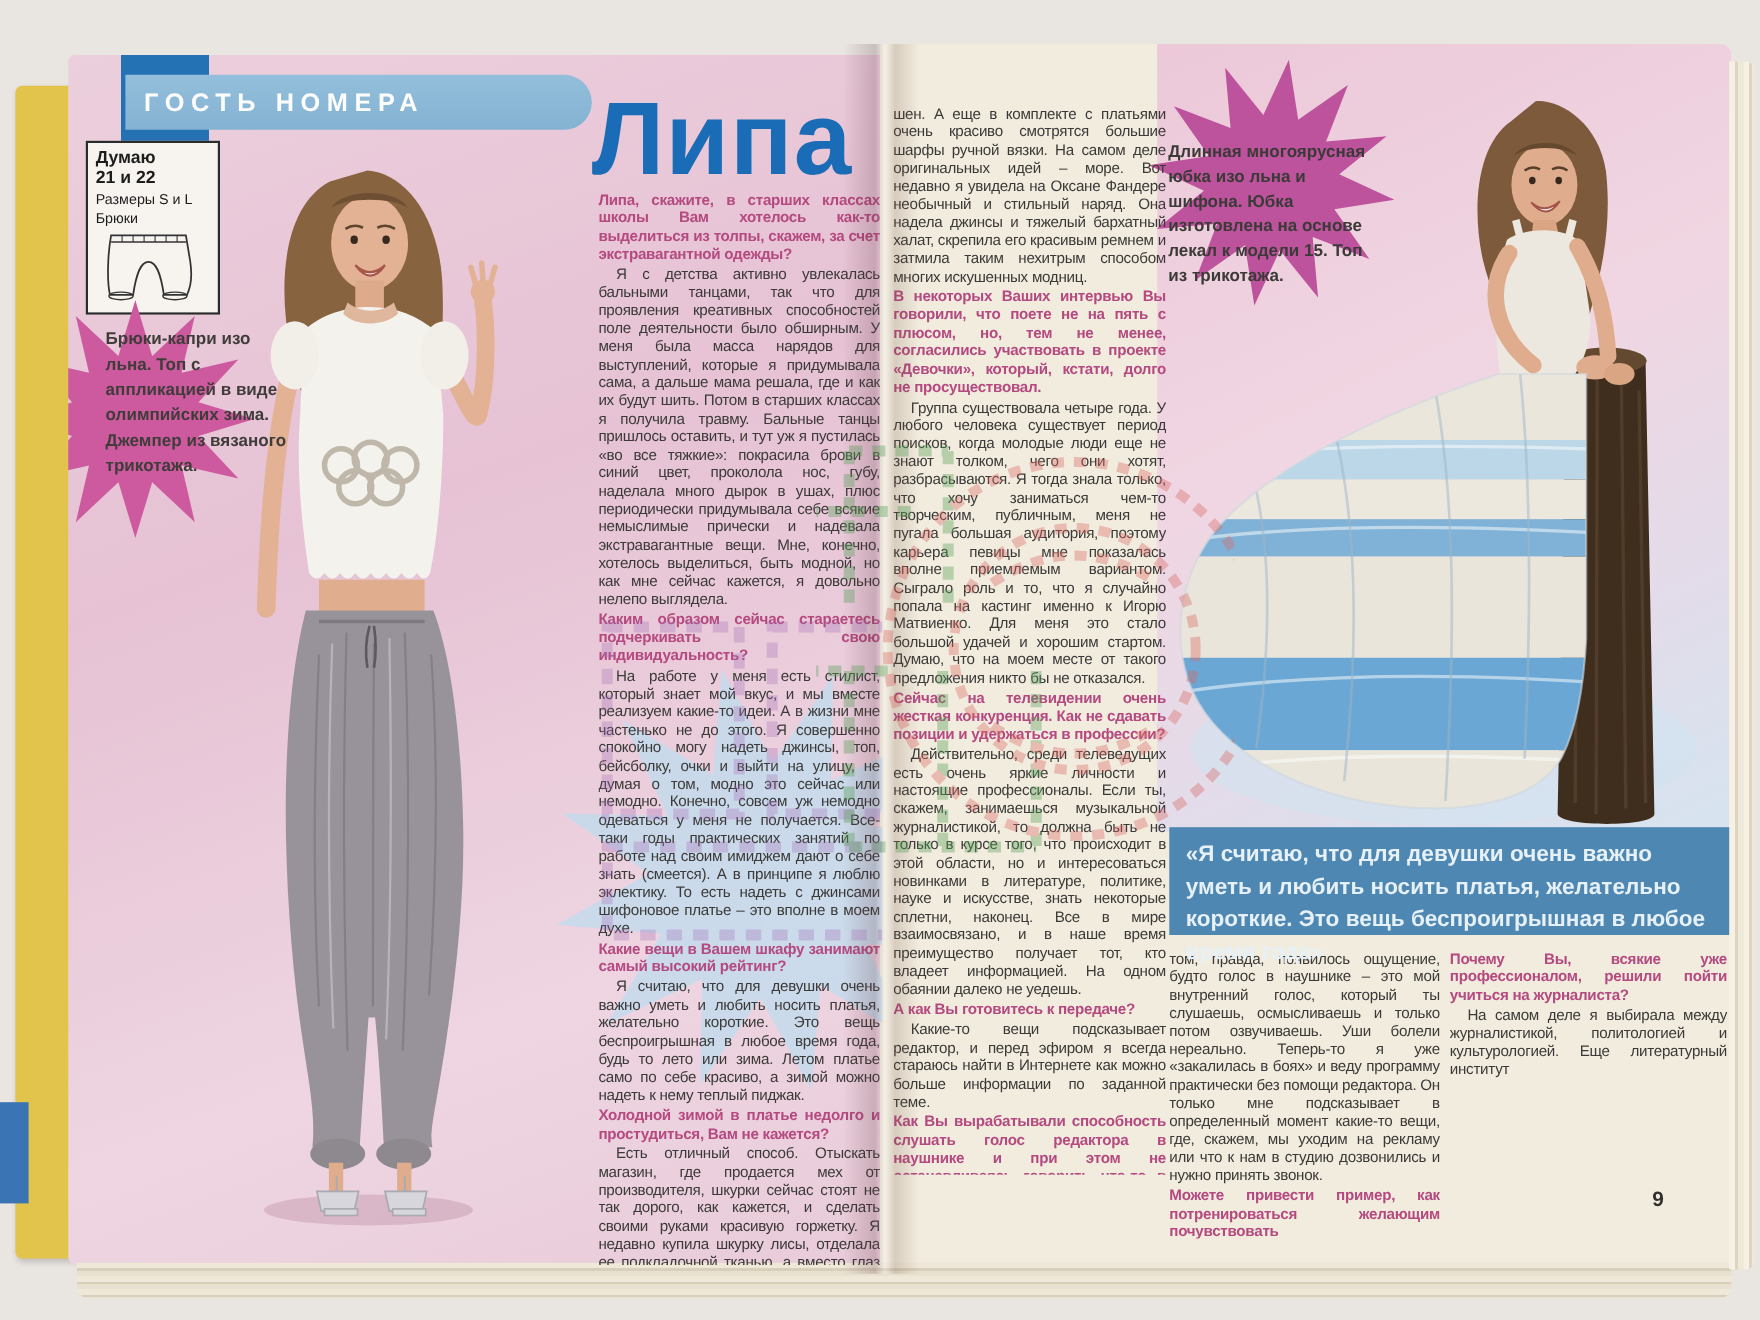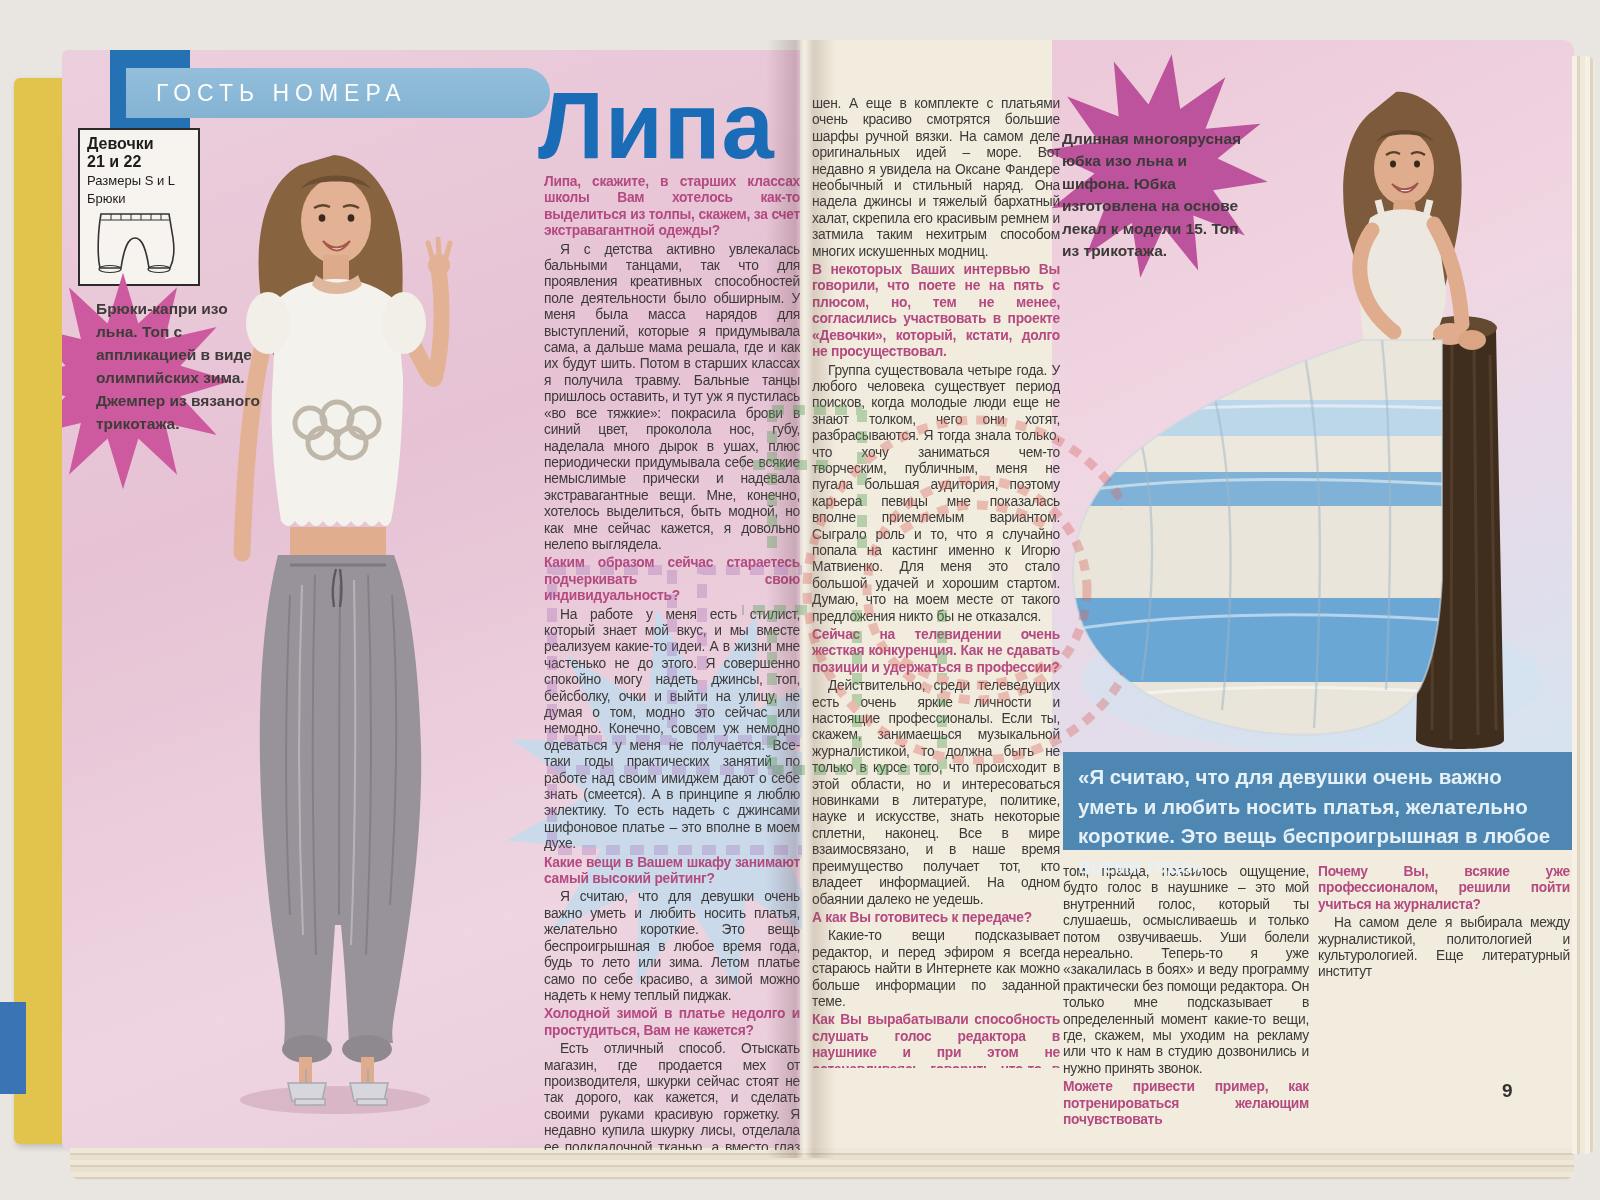--- a/index.html
+++ b/index.html
@@ -12,21 +12,21 @@
   .white-edges-left{position:absolute;left:150px;top:70px;width:46px;height:1078px;background:linear-gradient(90deg,#efeadb,#e2dccb 40%,#f3eee0);border-radius:8px 0 0 8px;}
   .bottom-stack{position:absolute;left:70px;top:1148px;width:1504px;height:32px;background:repeating-linear-gradient(180deg,#efe8d8 0 5px,#d8cfba 5px 7px,#e9e1cf 7px 12px);border-radius:0 0 10px 10px;}
   .right-stack{position:absolute;left:1572px;top:56px;width:24px;height:1098px;background:repeating-linear-gradient(90deg,#f6f1e4 0 5px,#ddd5c2 5px 8px,#efe9da 8px 13px);border-radius:0 10px 10px 0;}
   
   .left-page{position:absolute;left:62px;top:50px;width:740px;height:1100px;background:linear-gradient(160deg,#eccfdd 0%,#e6c2d4 38%,#eed5e1 75%,#e9cbd9 100%);border-radius:6px 0 0 8px;overflow:hidden;}
   .right-page{position:absolute;left:800px;top:40px;width:774px;height:1115px;background:#f2ecdf;border-radius:0 10px 8px 0;overflow:hidden;}
   .gutter{position:absolute;left:766px;top:40px;width:70px;height:1118px;z-index:6;pointer-events:none;
     background:linear-gradient(90deg,rgba(90,50,60,0) 0%,rgba(90,50,60,.22) 42%,rgba(255,255,255,.22) 55%,rgba(110,80,60,.20) 68%,rgba(110,80,60,0) 100%);}
   
   .corner-blue{position:absolute;left:48px;top:0;width:80px;height:100px;background:#2471b3;}
-  .banner{position:absolute;left:52px;top:18px;width:424px;height:50px;background:linear-gradient(180deg,#93bfdb,#84b2d2);border-radius:0 28px 28px 0;color:#fdfdfd;font-weight:400;font-size:23px;letter-spacing:6px;line-height:50px;padding-left:30px;box-sizing:border-box;margin-left:12px;}
+  .banner{position:absolute;left:52px;top:18px;width:424px;height:50px;background:linear-gradient(180deg,#93bfdb,#84b2d2);border-radius:0 28px 28px 0;color:#fdfdfd;font-weight:700;font-size:23px;letter-spacing:6px;line-height:50px;padding-left:17px;box-sizing:border-box;}
   .model-box{position:absolute;left:16px;top:78px;width:122px;height:158px;background:#f7f4ef;border:2px solid #2b2b2b;box-sizing:border-box;padding:5px 7px;color:#1d1d1d;}
   .model-box .b1{font-weight:700;font-size:16px;line-height:1.1;}
   .model-box .b2{font-size:13px;margin-top:3px;}
   .star{position:absolute;}
   .star-note-left{position:absolute;left:34px;top:248px;width:172px;font-weight:700;font-size:15.5px;line-height:1.48;color:#3f3c3a;z-index:3;}
   .mag-title{position:absolute;left:476px;top:22px;font-weight:800;font-size:94px;letter-spacing:1px;color:#1a6cb6;z-index:3;font-family:"Liberation Sans",sans-serif;}
   .col{position:absolute;overflow:hidden;z-index:3;font-size:13.8px;line-height:16.4px;letter-spacing:-0.25px;text-align:justify;}
   .col1{left:482px;top:124px;width:256px;height:988px;}
   .blk{margin:0 0 2px 0;}
   .question,.question-cont{color:#b44a80;font-weight:700;}
@@ -54,21 +54,21 @@
   <div class="blue-bookmark"></div>
   <div class="white-edges-left"></div>
 
   <div class="left-page">
     <div class="corner-blue"></div>
     <div class="banner">
       <span>ГОСТЬ НОМЕРА</span>
     </div>
 
     <div class="model-box">
-      <div class="b1">Девочки</div>
+      <div class="b1">Думаю</div>
       <div class="b1">21 и 22</div>
       <div class="b2">Размеры S и L</div>
       <div class="b2">Брюки</div>
       <svg width="96" height="66" viewBox="0 0 96 66" style="margin-top:2px;">
         <path d="M14 6 H82 L86 30 C88 44 86 54 83 60 H62 C59 40 55 30 48 30 C41 30 37 40 34 60 H13 C10 48 11 22 14 6 Z" fill="none" stroke="#333" stroke-width="1.6"></path>
         <line x1="14" y1="12" x2="82" y2="12" stroke="#333" stroke-width="1.2"></line>
         <g stroke="#333" stroke-width="1">
           <line x1="24" y1="6" x2="24" y2="12"></line>
             <line x1="34" y1="6" x2="34" y2="12"></line>
           <line x1="44" y1="6" x2="44" y2="12"></line>

